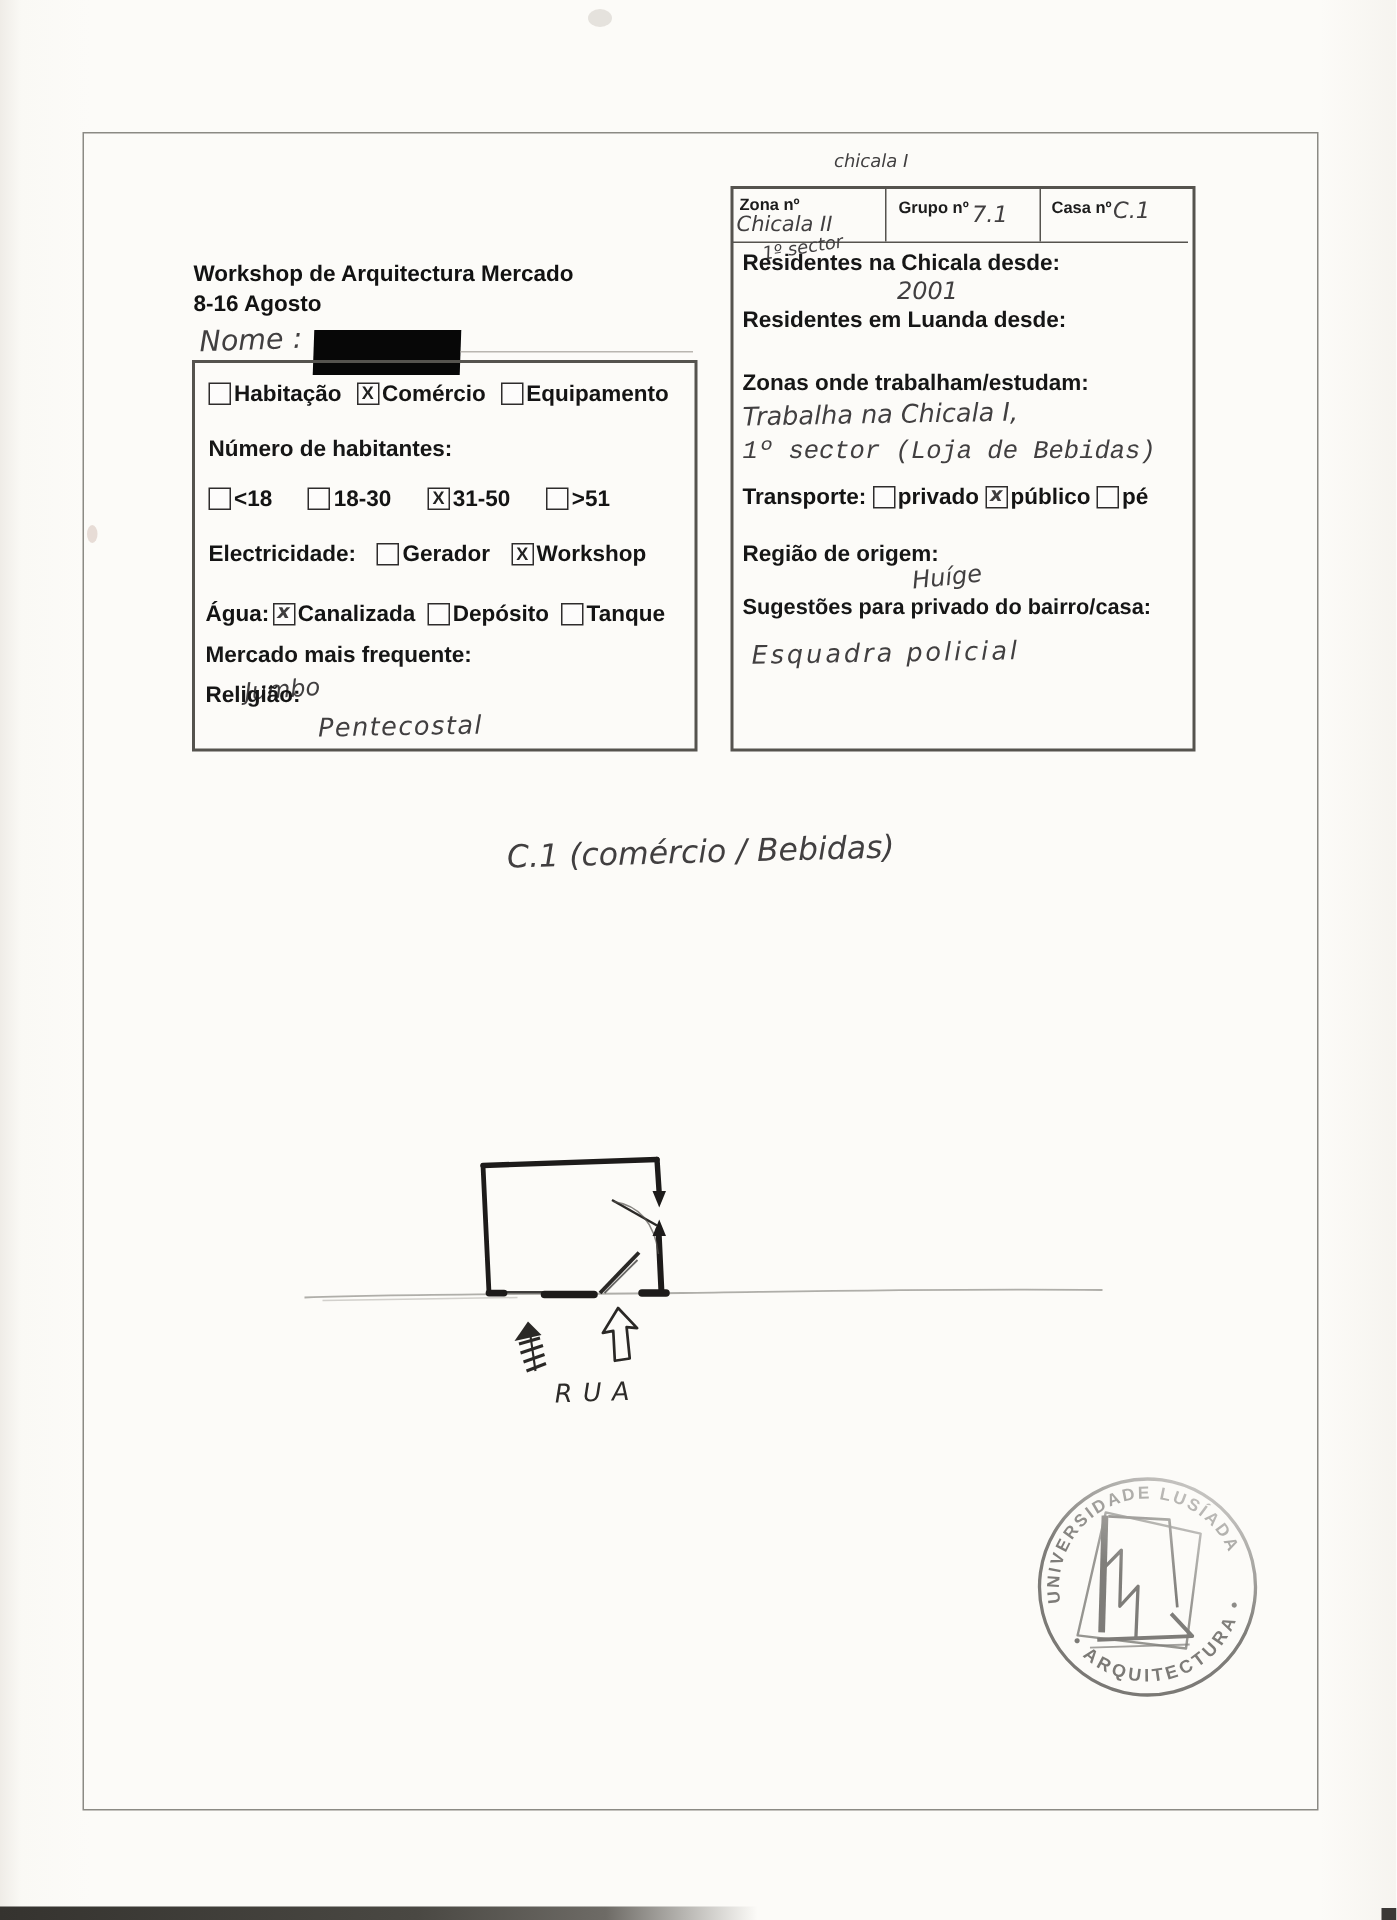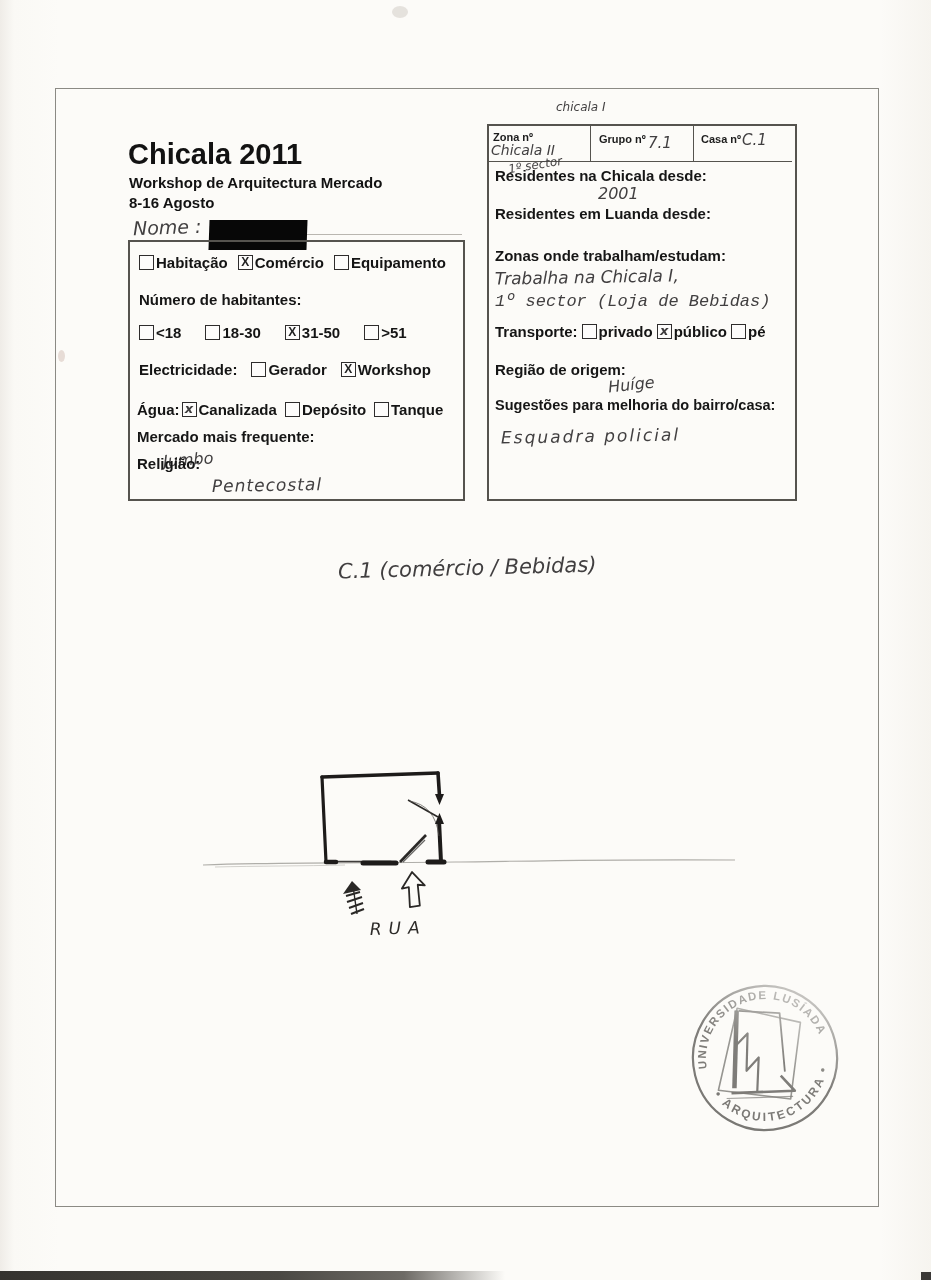--- a/index.html
+++ b/index.html
@@ -41,21 +41,20 @@
 
 <div class="paper">
 
   <div class="page-border"></div>
 
   <div class="smudge" style="left:392px;top:6px;width:16px;height:12px;background:#c9c4bc;opacity:.45;"></div>
   <div class="smudge" style="left:58px;top:350px;width:7px;height:12px;background:#d8c8c0;opacity:.6;"></div>
   <div class="bottom-strip"></div>
   <div class="corner-notch"></div>
 
-  <div class="ttl" style="left:128px;top:138px;font-size:29px;">Chicala 2011</div>
   <div class="ttl" style="left:129px;top:174px;font-size:15px;">Workshop de Arquitectura Mercado</div>
   <div class="ttl" style="left:129px;top:194px;font-size:15px;">8-16 Agosto</div>
 
   <div class="hand" style="left:133px;top:216px;font-size:19px;transform:rotate(-2deg);">Nome :</div>
   <div class="redaction" style="left:209px;top:220px;width:98px;height:30px;transform:skewX(-2deg);"></div>
   <div class="faintline" style="left:307px;top:234px;width:155px;"></div>
 
   <div class="formbox" style="left:128px;top:240px;width:333px;height:257px;"></div>
 
   <div class="cbrow" style="left:139px;top:254px;gap:10px;">
@@ -165,21 +164,21 @@
     </span>
     <span class="cbitem">
       <span class="cb"></span>
       <span>pé</span>
     </span>
   </div>
 
   <div class="print" style="left:495px;top:361px;">Região de origem:</div>
   <div class="hand" style="left:608px;top:375px;font-size:16px;transform:rotate(-6deg);">Huíge</div>
 
-  <div class="print" style="left:495px;top:397px;font-size:14.5px;">Sugestões para melhoria do bairro/casa:</div>
+  <div class="print" style="left:495px;top:397px;font-size:14.5px;">Sugestões para privado do bairro/casa:</div>
   <div class="hand" style="left:501px;top:426px;font-size:17px;letter-spacing:2px;transform:rotate(-1deg);">Esquadra policial</div>
 
   <div class="hand" style="left:338px;top:556px;font-size:21px;transform:rotate(-1.5deg);">C.1 (comércio / Bebidas)</div>
 
   <svg style="position:absolute;left:195px;top:750px;" width="545" height="190" viewBox="0 0 545 190">
 
     <path d="M8,115 C90,112 180,113 260,112 S430,109 540,110" stroke="#8f8d88" stroke-width="1.2" fill="none" opacity="0.7"></path>
     <path d="M20,117 C60,116 110,116 150,115" stroke="#a8a6a0" stroke-width="1" fill="none" opacity="0.5"></path>
 
     <g stroke="#1d1b1a" fill="none" stroke-linecap="round" stroke-linejoin="round">

